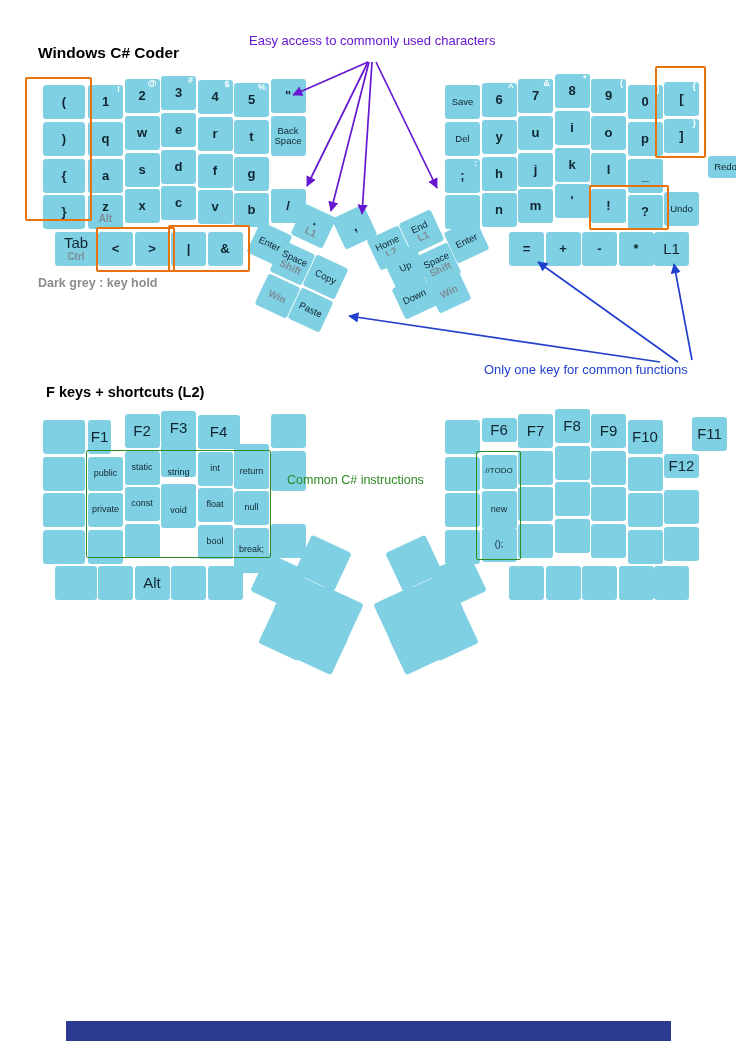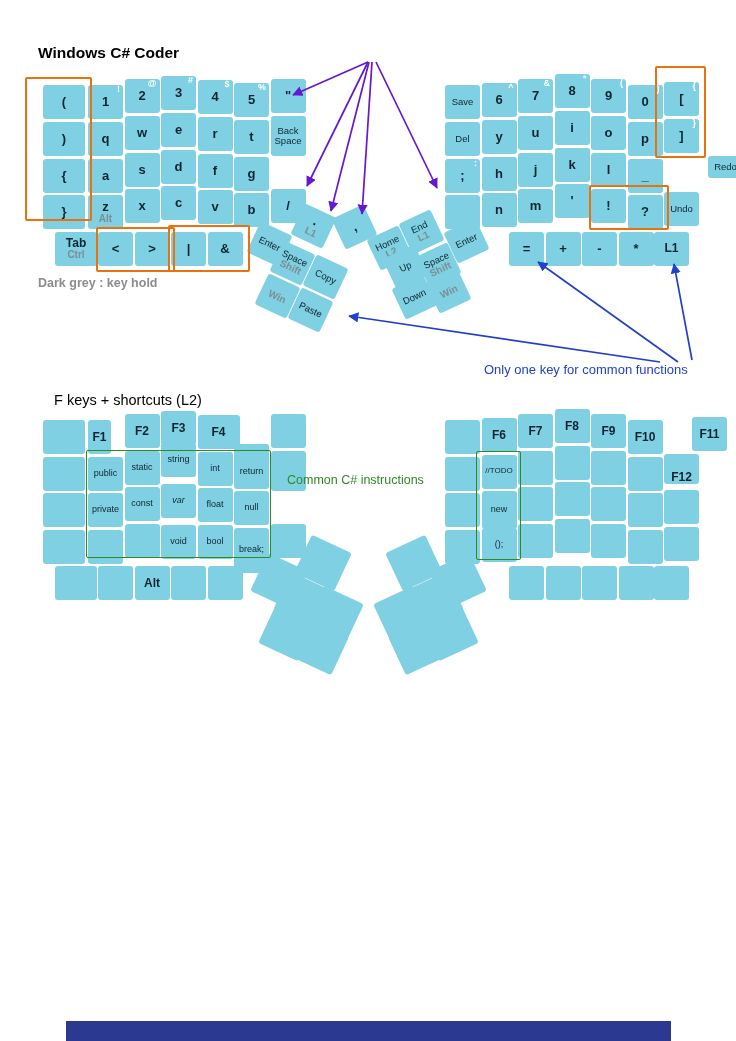--- a/index.html
+++ b/index.html
@@ -1,48 +1,49 @@
 <!DOCTYPE html>
 <html style="--c-key: #7fd0e2; --c-keytext: #0f2531; --c-sup: #ffffff; --c-hold: #7c8e96; --c-purple: #6617cf; --c-blue: #2140cc; --c-orange: #e8720d; --c-green: #2e8b22; --c-grey: #8c8c8c; --c-footer: #2b3990;"><head>
 <meta charset="utf-8">
 <style>
   html,body{margin:0;padding:0;background:#ffffff;}
   .page{position:relative;width:736px;height:1041px;background:#fff;overflow:hidden;
         font-family:"Liberation Sans",sans-serif;}
   .canvas{position:absolute;inset:0;}
   .overlay{position:absolute;left:0;top:0;pointer-events:none;z-index:60;}
   .t1{position:absolute;left:38px;top:44px;margin:0;font-size:15.5px;font-weight:bold;color:#000;z-index:5;}
-  .t2{position:absolute;left:38px;top:376px;margin:16px;font-size:14.5px;font-weight:normal;color:#000;z-index:5;}
+  .t2{position:absolute;left:38px;top:376px;margin:8px;font-size:14.5px;font-weight:bold;color:#000;z-index:5;}
   .ann{position:absolute;font-size:13px;z-index:55;}
   .easy{left:249px;top:33px;color:var(--c-purple,#6617cf);}
   .darkgrey{left:38px;top:276px;color:var(--c-grey,#8c8c8c);font-weight:bold;font-size:12.5px;}
   .grouped{left:510px;top:260px;color:var(--c-orange,#e8720d);line-height:1.4;font-size:12.5px;}
   .onekey{left:484px;top:362px;color:var(--c-blue,#2140cc);}
   .csharp{left:287px;top:473px;color:var(--c-green,#2e8b22);font-size:12.5px;}
   .footer{position:absolute;left:66px;top:1021px;width:605px;height:20px;background:var(--c-footer,#2b3990);z-index:5;}
   .key{position:absolute;background:var(--c-key,#7fd0e2);border-radius:3px;
        display:flex;flex-direction:column;align-items:center;justify-content:center;
        color:var(--c-keytext,#0f2531);font-weight:bold;font-size:13px;z-index:10;}
   .key .main{line-height:1.05;text-align:center;}
   .key .sup{position:absolute;top:0px;right:3px;font-size:9px;font-weight:bold;color:var(--c-sup,#fff);line-height:1.1;}
   .key .hold{font-size:10px;font-weight:bold;color:var(--c-hold,#7c8e96);line-height:1.1;}
   .key.word{font-weight:normal;}
   .key.word .main{font-size:9.5px;}
   .key.kw{font-weight:normal;}
   .key.kw .main{font-size:9px;}
   .key.tiny{font-weight:normal;}
   .key.tiny .main{font-size:8px;}
-  .key.fk .main{font-size:12px;font-weight:bold;}
+  .key.fk .main{font-size:15px;font-weight:normal;}
   .box{position:absolute;border:2px solid var(--c-orange,#e8720d);background:transparent;border-radius:2px;z-index:40;}
 </style>
 </head>
 <body>
 
 <div class="page">
   <h1 class="t1">Windows C# Coder</h1>
+  <div class="ann easy">Easy access to commonly used characters</div>
   <div class="ann darkgrey">Dark grey : key hold</div>
   <div class="ann onekey">Only one key for common functions</div>
   <h2 class="t2">F keys + shortcuts (L2)</h2>
   <div class="ann csharp">Common C# instructions</div>
 
   <div class="canvas">
       <div class="key" style="left: 43px; top: 85px; width: 42px; height: 34px;">
         <span class="main">(</span>
       </div>
       <div class="key" style="left: 88px; top: 85px; width: 35px; height: 34px;">
@@ -314,21 +315,21 @@
         <span class="main">F5</span>
       </div>
       <div class="key" style="left: 270.5px; top: 414px; width: 35px; height: 34px;"></div>
       <div class="key" style="left: 43px; top: 456.5px; width: 42px; height: 34px;"></div>
       <div class="key kw" style="left: 88px; top: 456.5px; width: 35px; height: 34px;">
         <span class="main">public</span>
       </div>
       <div class="key kw" style="left: 124.5px; top: 450.5px; width: 35px; height: 34px;">
         <span class="main">static</span>
       </div>
-      <div class="key kw" style="left: 161px; top: 443px; width: 35px; height: 34px;">
+      <div class="key kw" style="left: 161px; top: 443px; width: 35px; height: 34px; justify-content: flex-end;">
         <span class="main">string</span>
       </div>
       <div class="key kw" style="left: 197.5px; top: 451.5px; width: 35px; height: 34px;">
         <span class="main">int</span>
       </div>
       <div class="key kw" style="left: 234px; top: 454.5px; width: 35px; height: 34px;">
         <span class="main">return</span>
       </div>
       <div class="key" style="left: 270.5px; top: 450.5px; width: 35px; height: 40px;"></div>
       <div class="key" style="left: 43px; top: 493px; width: 42px; height: 34px;"></div>
@@ -343,21 +344,21 @@
       </div>
       <div class="key kw" style="left: 197.5px; top: 488px; width: 35px; height: 34px;">
         <span class="main">float</span>
       </div>
       <div class="key kw" style="left: 234px; top: 491px; width: 35px; height: 34px;">
         <span class="main">null</span>
       </div>
       <div class="key" style="left: 43px; top: 529.5px; width: 42px; height: 34px;"></div>
       <div class="key" style="left: 88px; top: 529.5px; width: 35px; height: 34px;"></div>
       <div class="key" style="left: 124.5px; top: 523.5px; width: 35px; height: 34px;"></div>
-      <div class="key kw" style="left: 161px; top: 525px; width: 35px; height: 34px;">
+      <div class="key kw" style="left: 161px; top: 494px; width: 35px; height: 34px;">
         <span class="main">void</span>
       </div>
       <div class="key kw" style="left: 197.5px; top: 524.5px; width: 35px; height: 34px;">
         <span class="main">bool</span>
       </div>
       <div class="key kw" style="left: 234px; top: 527.5px; width: 35px; height: 45px;">
         <span class="main">break;</span>
       </div>
       <div class="key" style="left: 270.5px; top: 523.5px; width: 35px; height: 34px;"></div>
       <div class="key" style="left: 55px; top: 566px; width: 42px; height: 34px;"></div>
@@ -373,21 +374,21 @@
       <div class="key" style="left: 313px; top: 593px; width: 44px; height: 42px; transform: rotate(25deg);"></div>
       <div class="key" style="left: 265px; top: 612px; width: 44px; height: 42px; transform: rotate(25deg);"></div>
       <div class="key" style="left: 298px; top: 626px; width: 44px; height: 42px; transform: rotate(25deg);"></div>
       <div class="key" style="left: 436px; top: 560px; width: 44px; height: 42px; transform: rotate(-25deg);"></div>
       <div class="key" style="left: 392px; top: 542px; width: 44px; height: 42px; transform: rotate(-25deg);"></div>
       <div class="key" style="left: 413px; top: 579px; width: 44px; height: 42px; transform: rotate(-25deg);"></div>
       <div class="key" style="left: 380px; top: 593px; width: 44px; height: 42px; transform: rotate(-25deg);"></div>
       <div class="key" style="left: 428px; top: 612px; width: 44px; height: 42px; transform: rotate(-25deg);"></div>
       <div class="key" style="left: 395px; top: 626px; width: 44px; height: 42px; transform: rotate(-25deg);"></div>
       <div class="key" style="left: 445px; top: 420px; width: 35px; height: 34px;"></div>
-      <div class="key fk" style="left: 481.5px; top: 418px; width: 35px; height: 34px;">
+      <div class="key fk" style="left: 481.5px; top: 418px; width: 35px; height: 24px;">
         <span class="main">F6</span>
       </div>
       <div class="key fk" style="left: 518px; top: 414px; width: 35px; height: 34px;">
         <span class="main">F7</span>
       </div>
       <div class="key fk" style="left: 554.5px; top: 409px; width: 35px; height: 34px;">
         <span class="main">F8</span>
       </div>
       <div class="key fk" style="left: 591px; top: 414px; width: 35px; height: 34px;">
         <span class="main">F9</span>
@@ -399,21 +400,21 @@
         <span class="main">F11</span>
       </div>
       <div class="key" style="left: 445px; top: 456.5px; width: 35px; height: 34px;"></div>
       <div class="key tiny" style="left: 481.5px; top: 454.5px; width: 35px; height: 34px;">
         <span class="main">//TODO</span>
       </div>
       <div class="key" style="left: 518px; top: 450.5px; width: 35px; height: 34px;"></div>
       <div class="key" style="left: 554.5px; top: 445.5px; width: 35px; height: 34px;"></div>
       <div class="key" style="left: 591px; top: 450.5px; width: 35px; height: 34px;"></div>
       <div class="key" style="left: 627.5px; top: 456.5px; width: 35px; height: 34px;"></div>
-      <div class="key fk" style="left: 664px; top: 453.5px; width: 35px; height: 30px; justify-content: flex-end;">
+      <div class="key fk" style="left: 664px; top: 453.5px; width: 35px; height: 24px;">
         <span class="main">F12</span>
       </div>
       <div class="key" style="left: 445px; top: 493px; width: 35px; height: 34px;"></div>
       <div class="key kw" style="left: 481.5px; top: 491px; width: 35px; height: 38px;">
         <span class="main">new</span>
       </div>
       <div class="key" style="left: 518px; top: 487px; width: 35px; height: 34px;"></div>
       <div class="key" style="left: 554.5px; top: 482px; width: 35px; height: 34px;"></div>
       <div class="key" style="left: 591px; top: 487px; width: 35px; height: 34px;"></div>
       <div class="key" style="left: 627.5px; top: 493px; width: 35px; height: 34px;"></div>

